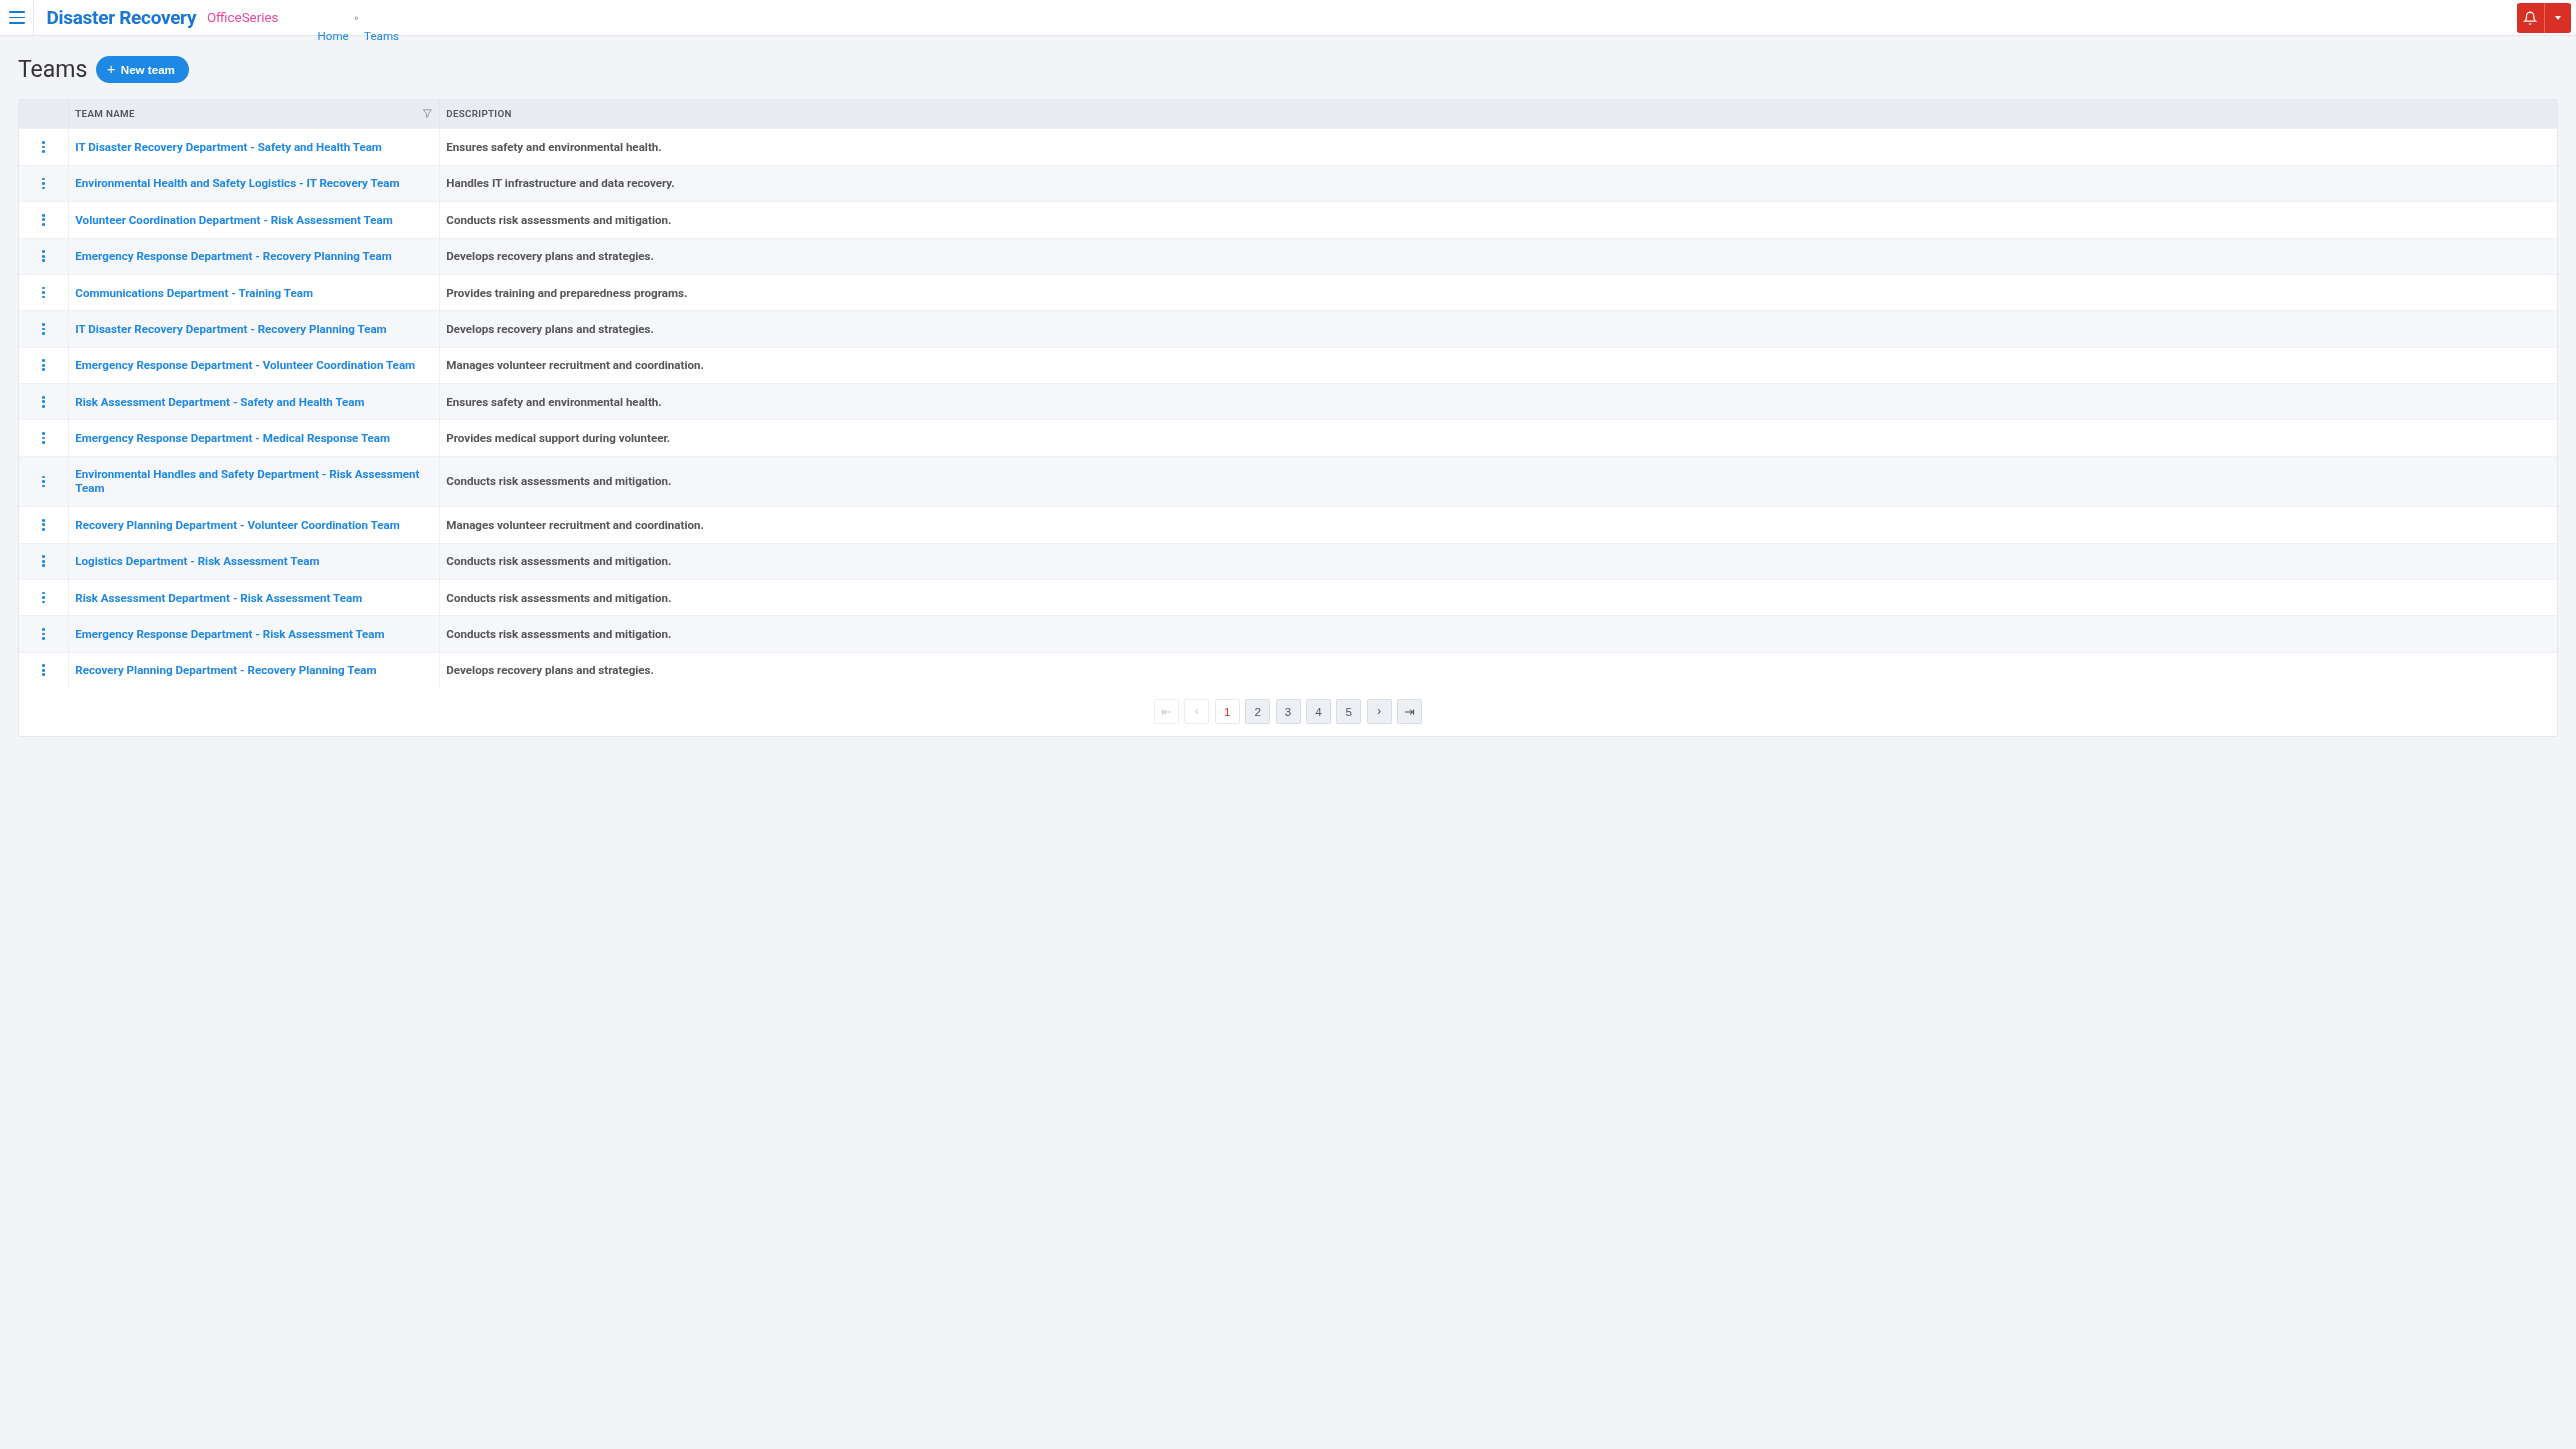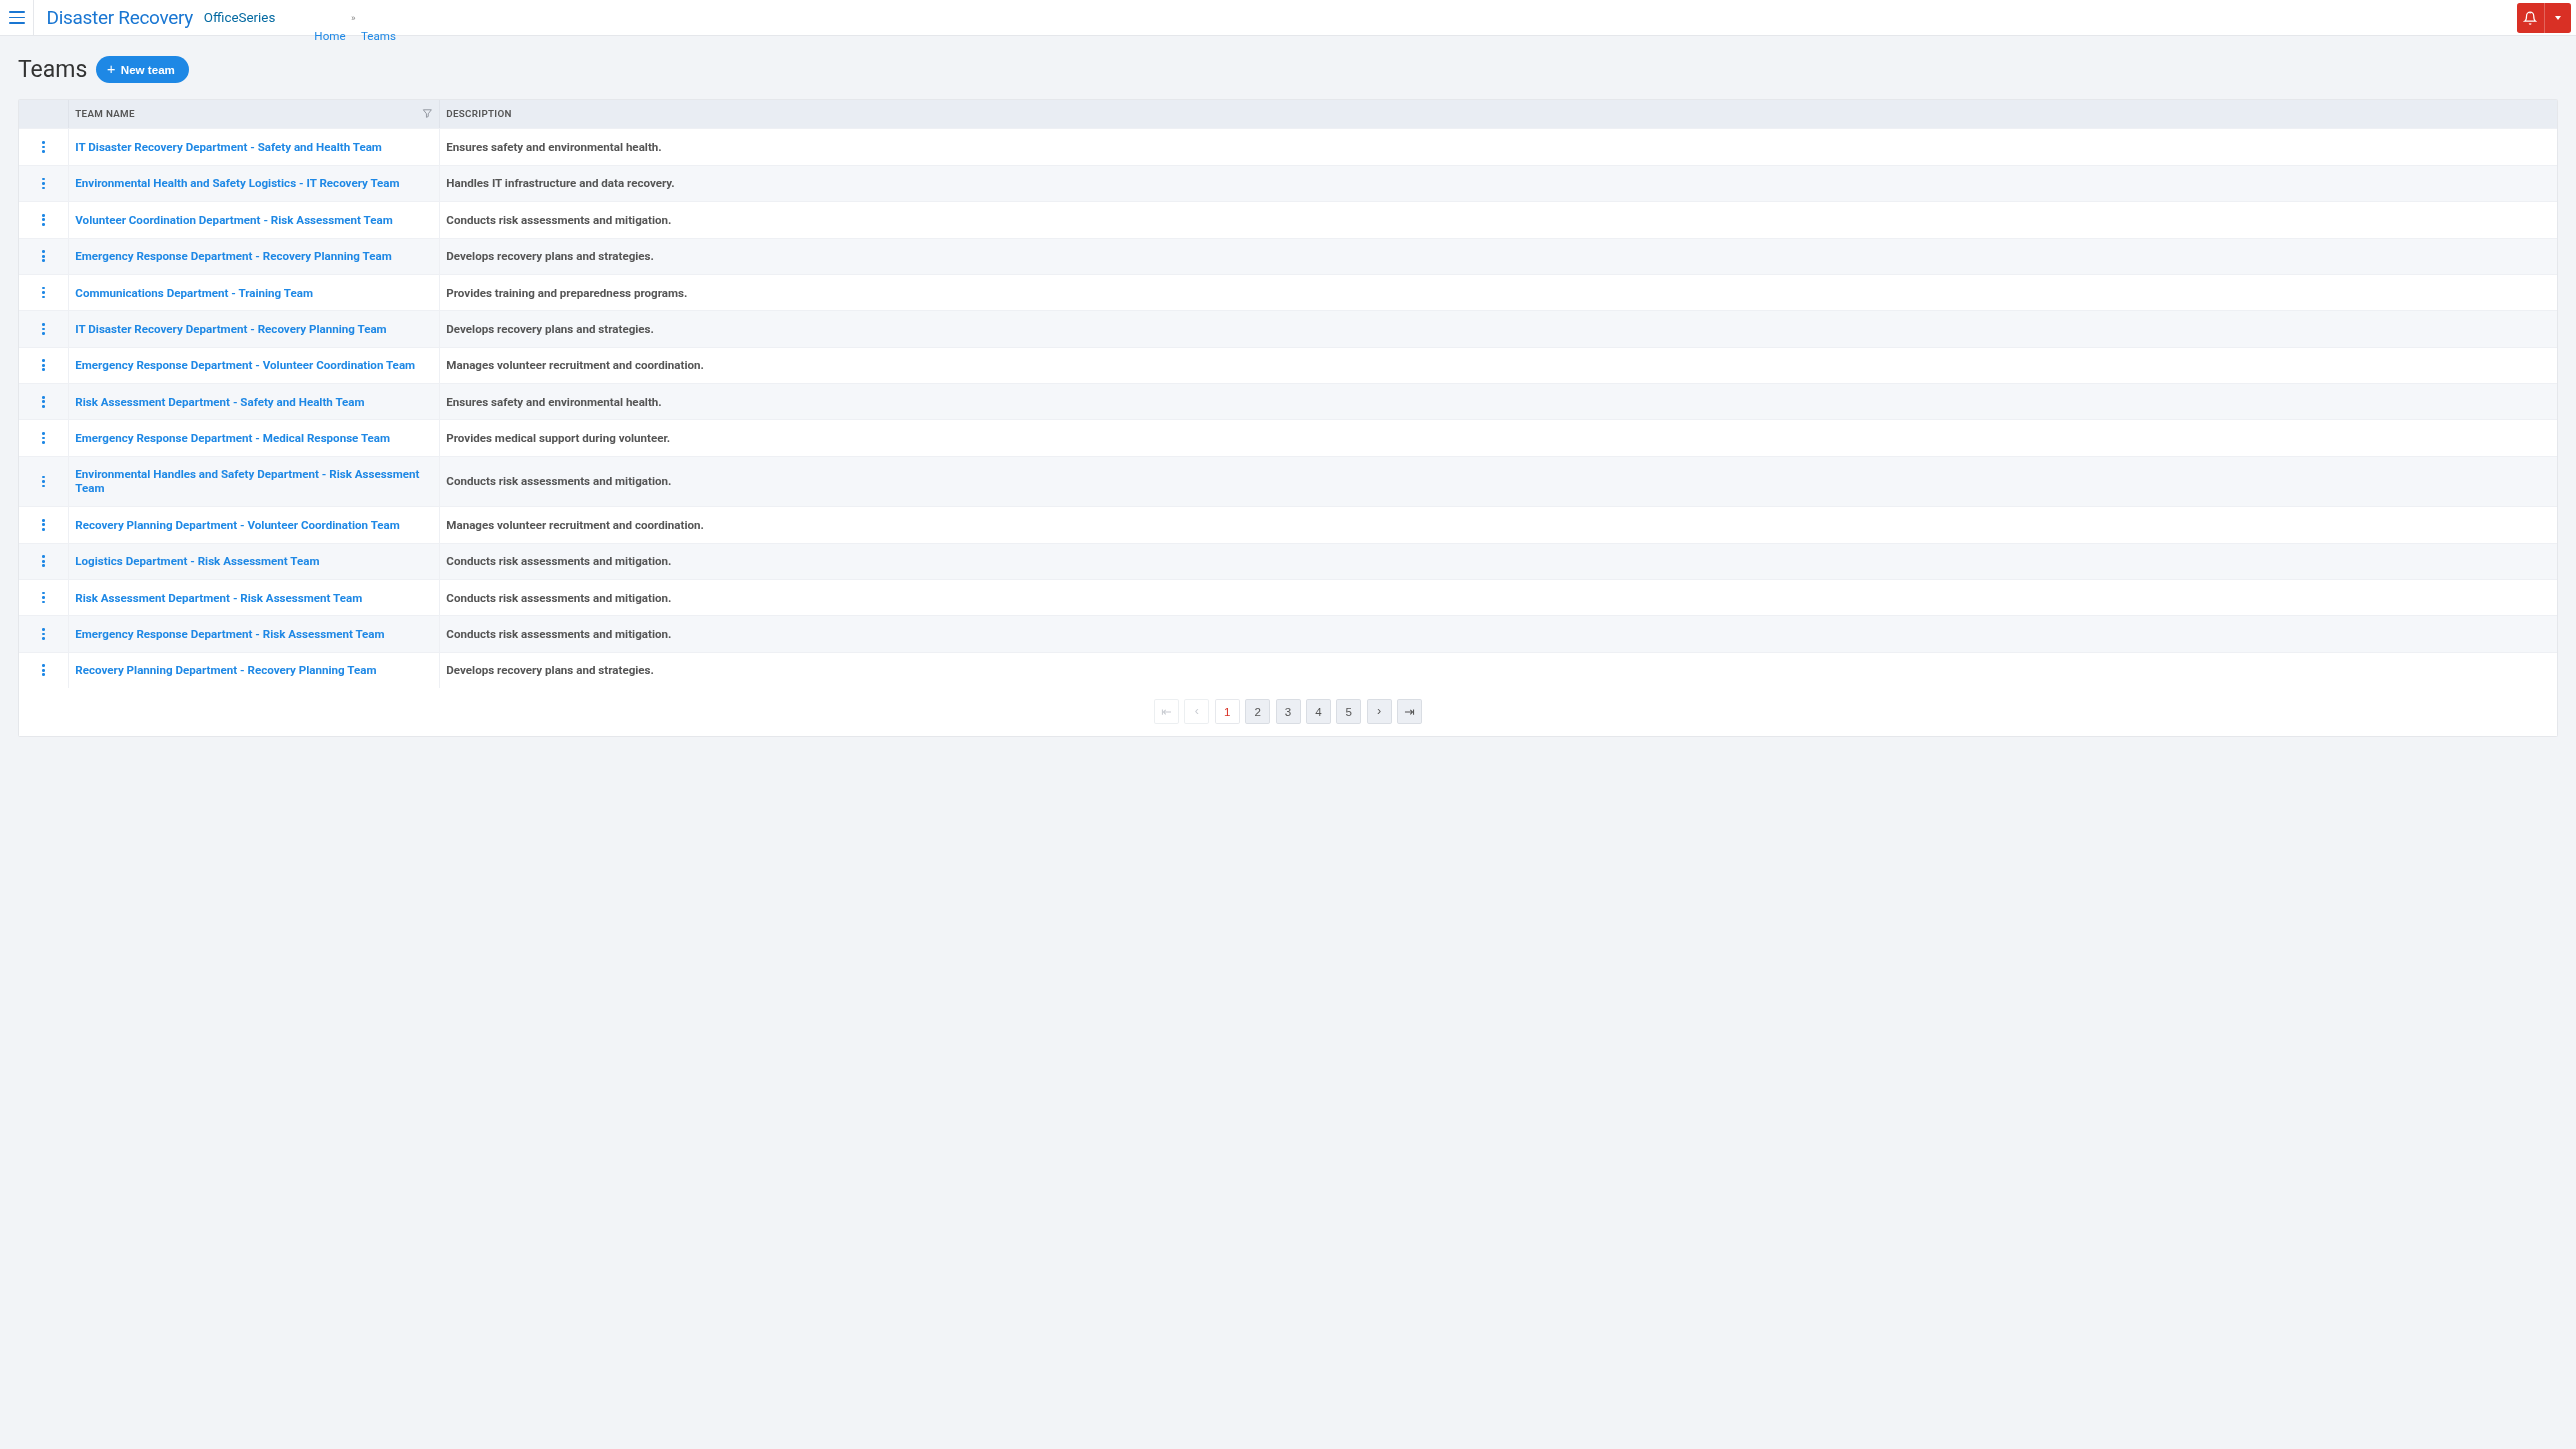--- a/index.html
+++ b/index.html
@@ -24,28 +24,28 @@
   display: flex;
   align-items: center;
   justify-content: center;
   border-right: 0.9px solid #e5e7eb;
   cursor: pointer;
 }
 .hamburger-icon { width: 16px; height: 12.5px; display: flex; flex-direction: column; justify-content: space-between; }
 .hamburger-icon span { display: block; width: 100%; height: 1.8px; background: #1976d2; border-radius: 0.9px; }
 .app-title {
   font-size: 19px;
-  font-weight: 400;
+  font-weight: 700;
   color: #1976d2;
   margin-left: 12.5px;
   letter-spacing: -0.3px;
 }
 .app-subtitle {
   font-size: 13.4px;
-  color: #0369a1;
+  color: #ec4899;
   margin-left: 10.7px;
 }
 .breadcrumbs {
   margin-left: 39px;
   font-size: 11.6px;
   display: flex;
   align-items: center;
   gap: 3.6px;
 }
 .breadcrumbs a { color: #1e88e5; text-decoration: none; cursor: pointer; margin-top: 36px; }

